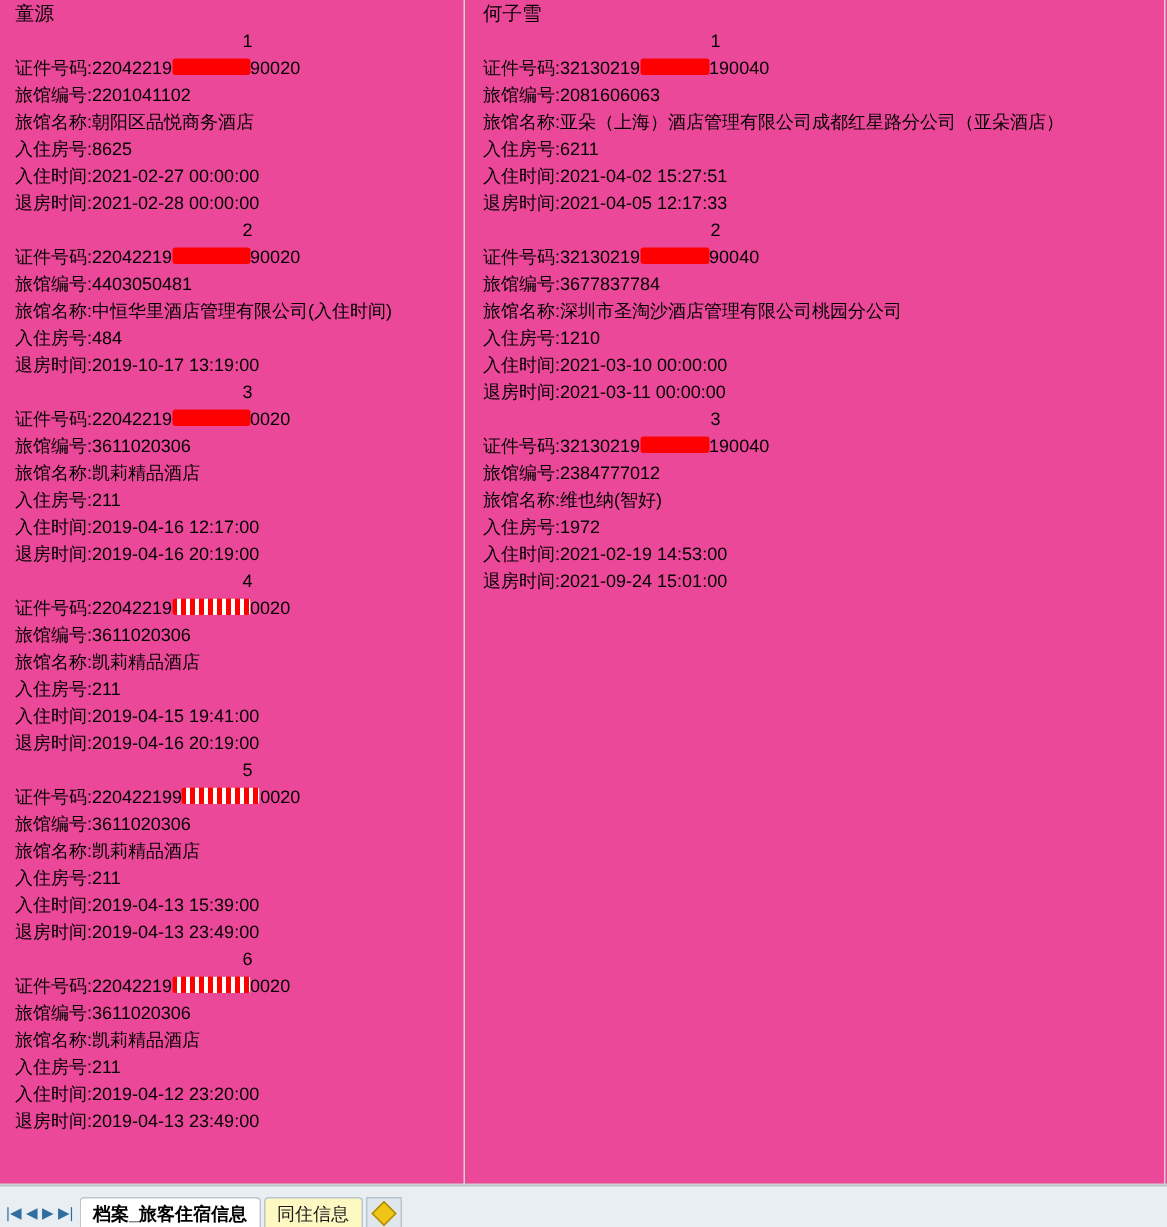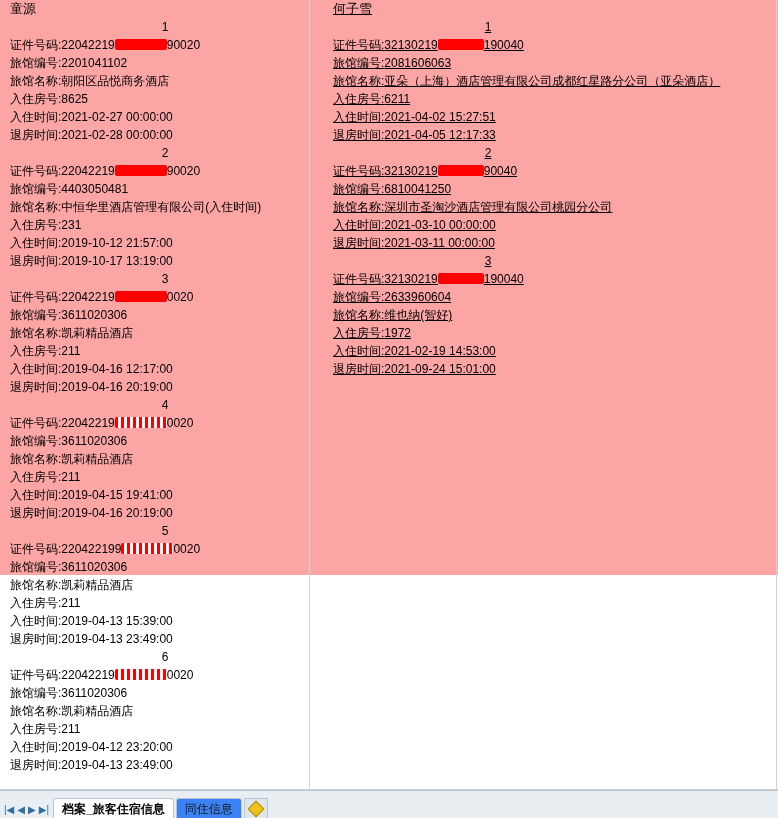--- a/index.html
+++ b/index.html
@@ -13,30 +13,30 @@
     font-family: "Liberation Sans", sans-serif;
     font-size: 12px;
     color: #000000;
     overflow: hidden;
     position: relative;
   }
   .sheet {
     position: absolute;
     left: 0; top: 0;
     width: 778px;
-    height: 575px;
-    background: #fca5a5;
+    height: 790px;
+    background: #ec4899;
   }
   .col {
     position: absolute;
     top: 0;
     width: 310px;
   }
   .col-left { left: 10px; }
-  .col-right { left: 333px; text-decoration: underline; }
+  .col-right { left: 322px; }
 
   .col-header {
     height: 18px;
     line-height: 18px;
     font-size: 13px;
     font-weight: normal;
     color: #000;
     white-space: nowrap;
   }
   .group-index {
@@ -123,21 +123,21 @@
   .tab {
     height: 20px;
     line-height: 20px;
     padding: 0 8px;
     font-size: 12px;
     border: 1px solid #b9c6cf;
     border-bottom: none;
     border-top-left-radius: 3px;
     border-top-right-radius: 3px;
     margin-right: 2px;
-    background: #3b82f6;
+    background: #fef9c3;
     color: #1a1a1a;
     white-space: nowrap;
   }
   .tab.active {
     background: #ffffff;
     font-weight: bold;
     color: #000;
   }
   .tab-add {
     width: 22px;
@@ -176,22 +176,21 @@
           <div class="row"><span>旅馆名称:</span><span>朝阳区品悦商务酒店</span></div>
           <div class="row"><span>入住房号:</span><span>8625</span></div>
           <div class="row"><span>入住时间:</span><span>2021-02-27 00:00:00</span></div>
           <div class="row"><span>退房时间:</span><span>2021-02-28 00:00:00</span></div>
         </div>
         <div class="group-index">2</div>
         <div class="group">
           <div class="row"><span>证件号码:</span><span>22042219</span><span class="redact" style="width: 52px;"></span><span>90020</span></div>
           <div class="row"><span>旅馆编号:</span><span>4403050481</span></div>
           <div class="row"><span>旅馆名称:</span><span>中恒华里酒店管理有限公司(入住时间)</span></div>
-          <div class="row"><span>入住房号:</span><span>231</span></div>
-          <div class="row"><span>入住时间:</span><span>2019-10-12 21:57:00</span></div>
+          <div class="row"><span>入住房号:</span><span>484</span></div>
           <div class="row"><span>退房时间:</span><span>2019-10-17 13:19:00</span></div>
         </div>
         <div class="group-index">3</div>
         <div class="group">
           <div class="row"><span>证件号码:</span><span>22042219</span><span class="redact" style="width: 52px;"></span><span>0020</span></div>
           <div class="row"><span>旅馆编号:</span><span>3611020306</span></div>
           <div class="row"><span>旅馆名称:</span><span>凯莉精品酒店</span></div>
           <div class="row"><span>入住房号:</span><span>211</span></div>
           <div class="row"><span>入住时间:</span><span>2019-04-16 12:17:00</span></div>
           <div class="row"><span>退房时间:</span><span>2019-04-16 20:19:00</span></div>
@@ -234,29 +233,30 @@
           <div class="row"><span>证件号码:</span><span>32130219</span><span class="redact" style="width: 46px;"></span><span>190040</span></div>
           <div class="row"><span>旅馆编号:</span><span>2081606063</span></div>
           <div class="row"><span>旅馆名称:</span><span>亚朵（上海）酒店管理有限公司成都红星路分公司（亚朵酒店）</span></div>
           <div class="row"><span>入住房号:</span><span>6211</span></div>
           <div class="row"><span>入住时间:</span><span>2021-04-02 15:27:51</span></div>
           <div class="row"><span>退房时间:</span><span>2021-04-05 12:17:33</span></div>
         </div>
         <div class="group-index">2</div>
         <div class="group">
           <div class="row"><span>证件号码:</span><span>32130219</span><span class="redact" style="width: 46px;"></span><span>90040</span></div>
-          <div class="row"><span>旅馆编号:</span><span>6810041250</span></div>
+          <div class="row"><span>旅馆编号:</span><span>3677837784</span></div>
           <div class="row"><span>旅馆名称:</span><span>深圳市圣淘沙酒店管理有限公司桃园分公司</span></div>
+          <div class="row"><span>入住房号:</span><span>1210</span></div>
           <div class="row"><span>入住时间:</span><span>2021-03-10 00:00:00</span></div>
           <div class="row"><span>退房时间:</span><span>2021-03-11 00:00:00</span></div>
         </div>
         <div class="group-index">3</div>
         <div class="group">
           <div class="row"><span>证件号码:</span><span>32130219</span><span class="redact" style="width: 46px;"></span><span>190040</span></div>
-          <div class="row"><span>旅馆编号:</span><span>2633960604</span></div>
+          <div class="row"><span>旅馆编号:</span><span>2384777012</span></div>
           <div class="row"><span>旅馆名称:</span><span>维也纳(智好)</span></div>
           <div class="row"><span>入住房号:</span><span>1972</span></div>
           <div class="row"><span>入住时间:</span><span>2021-02-19 14:53:00</span></div>
           <div class="row"><span>退房时间:</span><span>2021-09-24 15:01:00</span></div>
         </div>
       </div>
   </div>
 
   <div class="hline-bottom"></div>
 </div>

